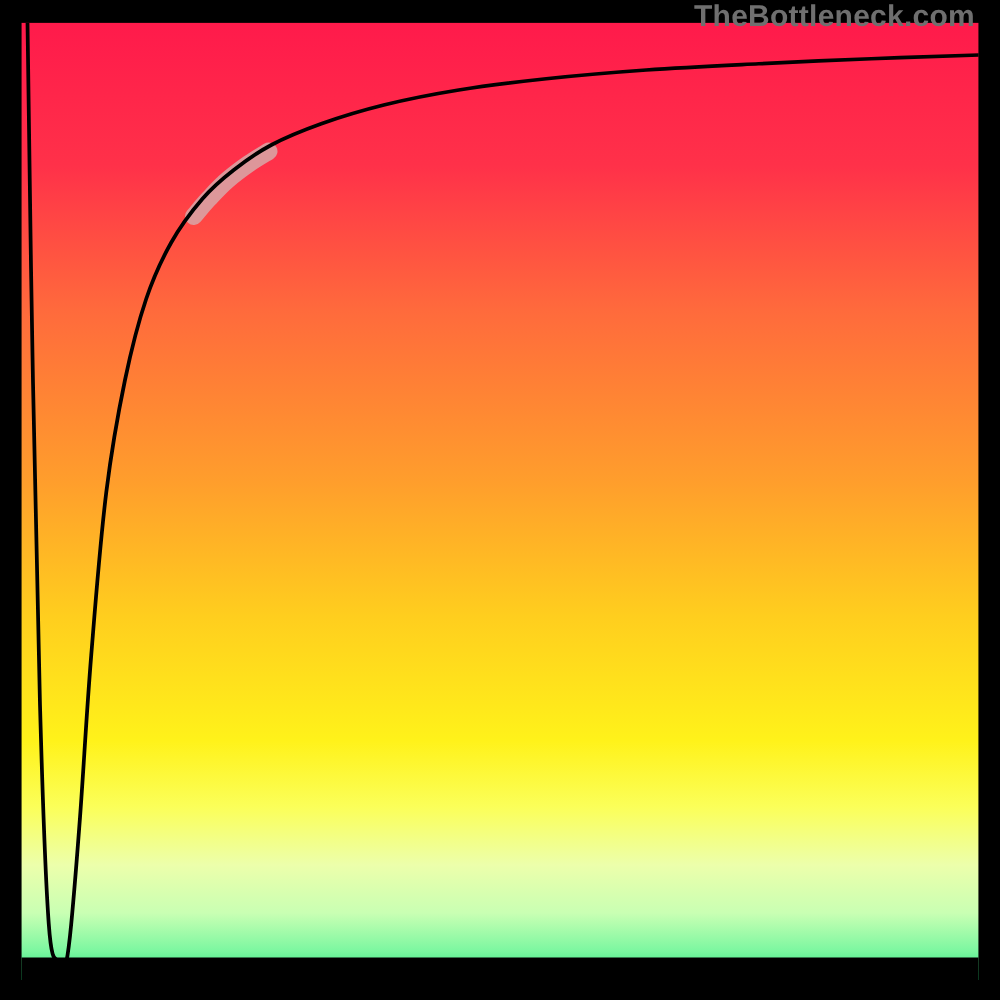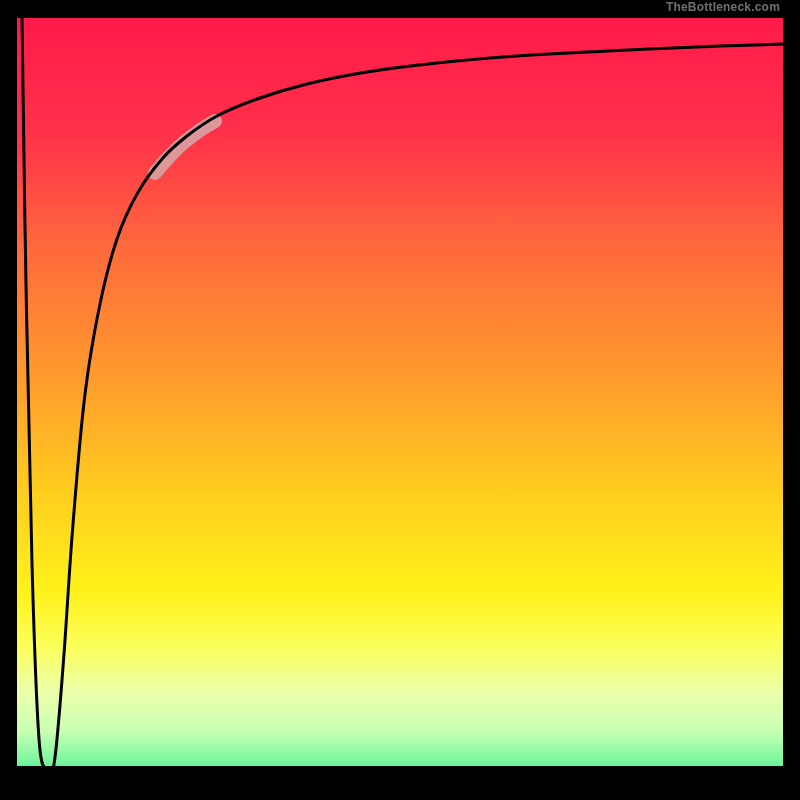--- a/index.html
+++ b/index.html
@@ -38,21 +38,21 @@
     left: 0;
     top: 0;
     width: 766px;
     height: 766px;
   }
   .watermark {
     position: absolute;
     top: 0px;
     right: 20px;
     font-family: Arial, Helvetica, sans-serif;
-    font-size: 12px;
+    font-size: 24px;
     font-weight: 600;
     letter-spacing: 0.2px;
     color: #6f6f6f;
     -webkit-user-select: none;
     user-select: none;
   }
 </style>
 </head>
 <body>
 

